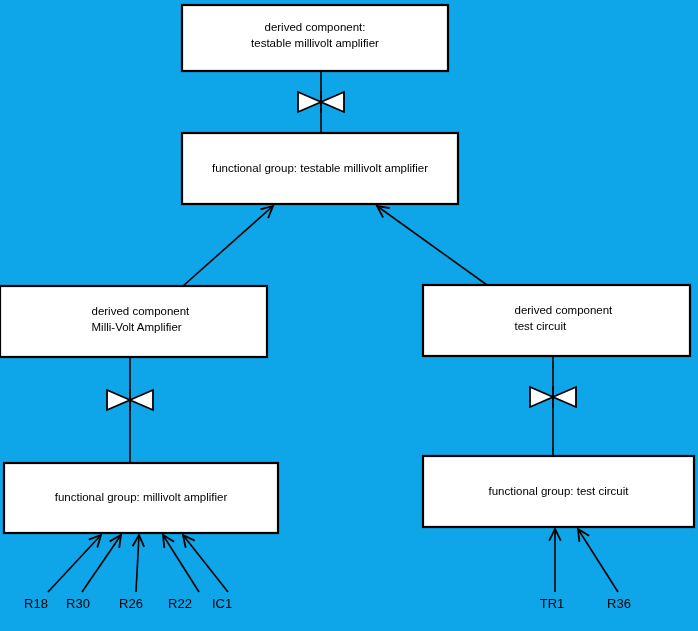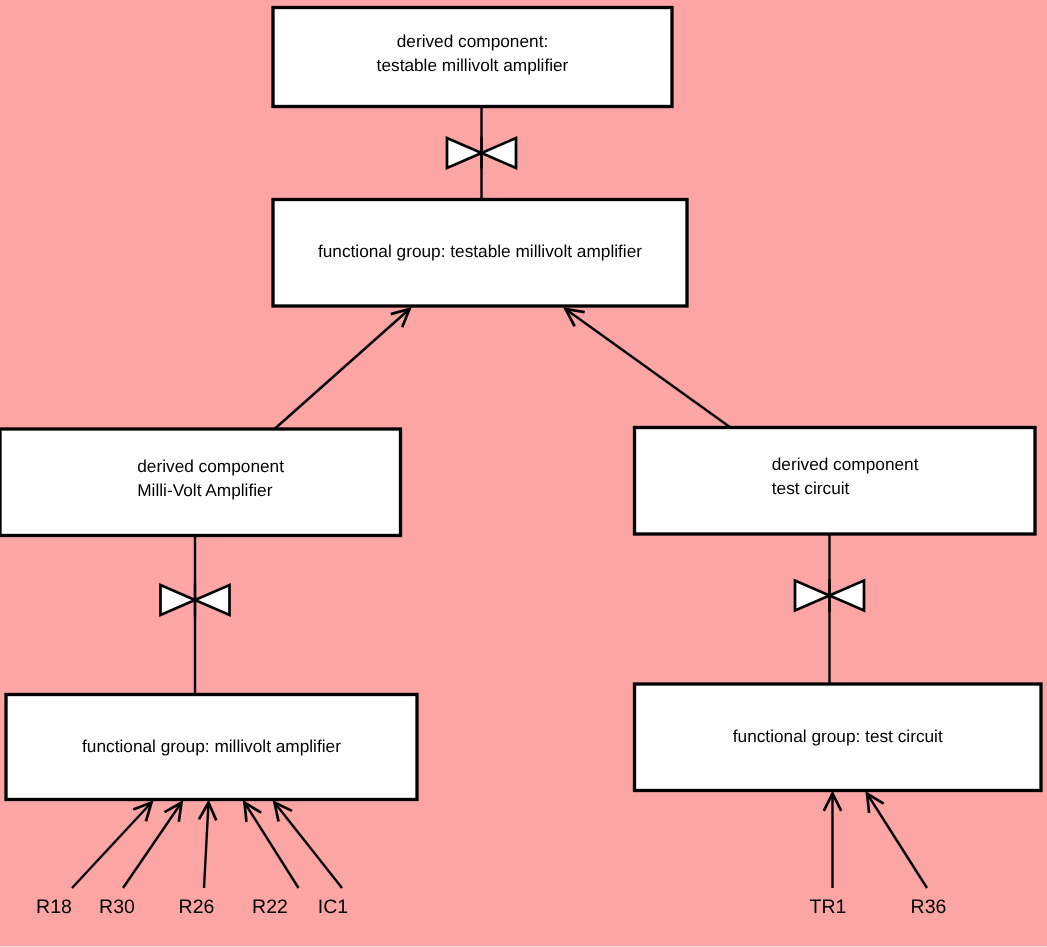--- a/index.html
+++ b/index.html
@@ -11,21 +11,21 @@
   body {
     width: 698px;
     height: 631px;
     overflow: hidden;
     font-family: "Liberation Sans", sans-serif;
   }
   #diagram-root {
     position: relative;
     width: 698px;
     height: 631px;
-    background: #fca5a5;
+    background: #0ea5e9;
   }
   svg#diagram-svg {
     display: block;
     width: 698px;
     height: 631px;
   }
   .node-box {
     fill: #ffffff;
     stroke: #000000;
     stroke-width: 2.2;

